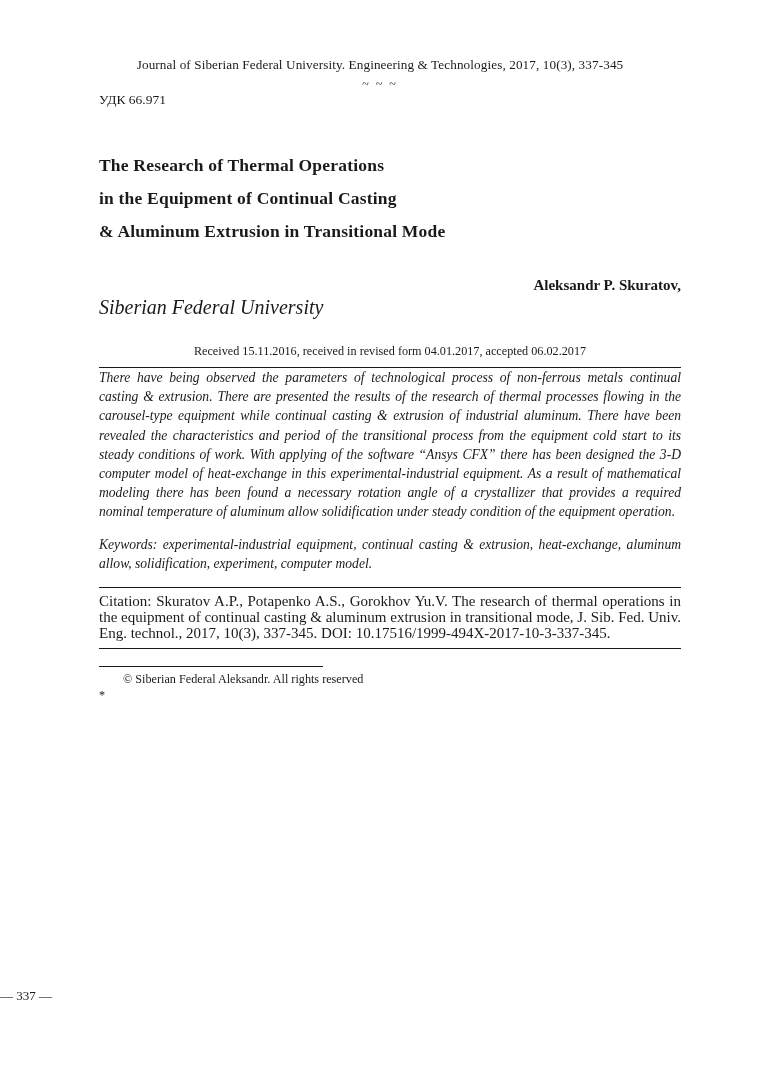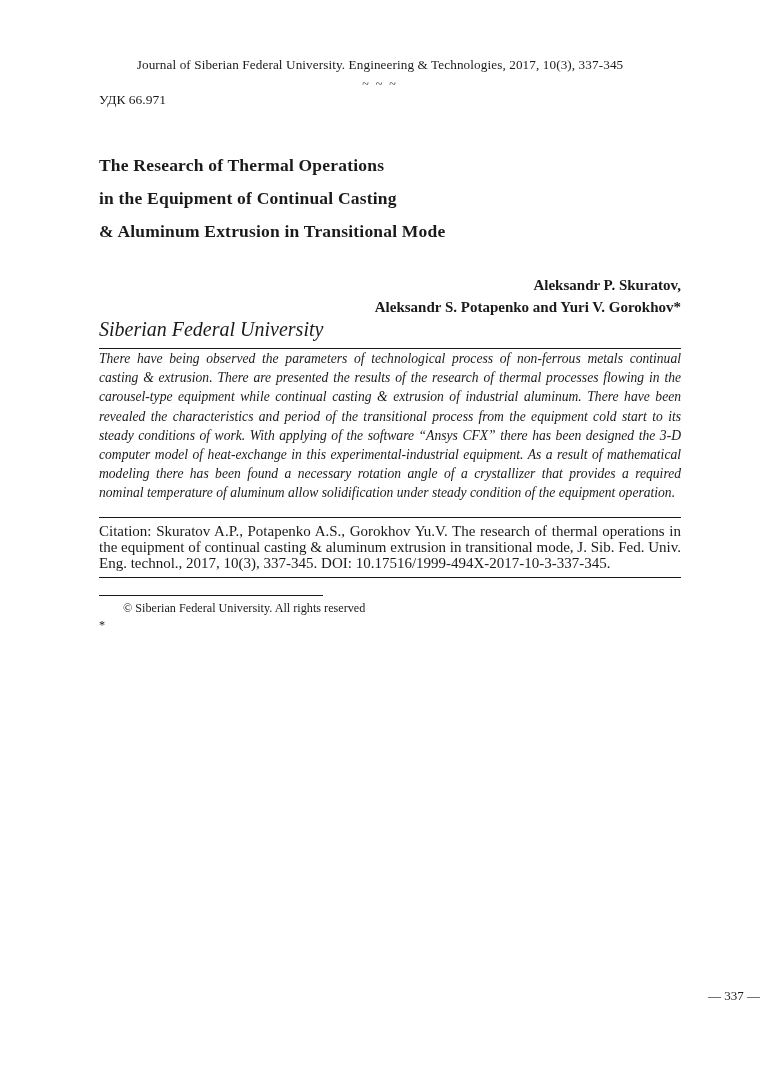--- a/index.html
+++ b/index.html
@@ -113,21 +113,21 @@
     flex: 0 0 24px;
   }
   .footnote-copyright {
     padding-left: 24px;
   }
   .page-number {
     position: absolute;
     left: 0;
     right: 0;
     bottom: 76px;
-    text-align: right;
+    text-align: left;
     font-size: 13px;
   }
 </style>
 </head>
 <body>
 
 <div class="page">
 
   <div class="journal-header">Journal of Siberian Federal University. Engineering &amp; Technologies, 2017, 10(3), 337-345</div>
 
@@ -138,43 +138,44 @@
     <div class="udk">УДК 66.971</div>
 
     <div class="title">
       <div>The Research of Thermal Operations</div>
       <div>in the Equipment of Continual Casting</div>
       <div>&amp; Aluminum Extrusion in Transitional Mode</div>
     </div>
 
     <div class="authors">
       <div>Aleksandr P. Skuratov,</div>
-      <div>Aleksandr S. Potapenko and Yuri V. Gorokhov*</div>
     </div>
 
     <div class="affiliation">
       <div>Siberian Federal University</div>
     </div>
 
+    <div class="received">Received 15.11.2016, received in revised form 04.01.2017, accepted 06.02.2017</div>
 
     <hr class="rule rule-top">
 
     <div class="abstract">There have being observed the parameters of technological process of non-ferrous metals continual casting &amp; extrusion. There are presented the results of the research of thermal processes flowing in the carousel-type equipment while continual casting &amp; extrusion of industrial aluminum. There have been revealed the characteristics and period of the transitional process from the equipment cold start to its steady conditions of work. With applying of the software “Ansys CFX” there has been designed the 3-D computer model of heat-exchange in this experimental-industrial equipment. As a result of mathematical modeling there has been found a necessary rotation angle of a crystallizer that provides a required nominal temperature of aluminum allow solidification under steady condition of the equipment operation.</div>
 
+    <div class="keywords">Keywords: experimental-industrial equipment, continual casting &amp; extrusion, heat-exchange, aluminum allow, solidification, experiment, computer model.</div>
 
     <hr class="rule rule-mid">
 
     <div class="citation">Citation: Skuratov A.P., Potapenko A.S., Gorokhov Yu.V. The research of thermal operations in the equipment of continual casting &amp; aluminum extrusion in transitional mode, J. Sib. Fed. Univ. Eng. technol., 2017, 10(3), 337-345. DOI: 10.17516/1999-494X-2017-10-3-337-345.</div>
 
     <hr class="rule rule-bottom">
 
     <hr class="footnote-sep">
 
     <div class="footnotes">
-      <div class="footnote-copyright">© Siberian Federal University. All rights reserved</div>
+      <div class="footnote-copyright">© Siberian Federal Aleksandr. All rights reserved</div>
       <div class="footnote-line">
         <span class="footnote-marker">*</span>
       </div>
     </div>
 
   </div>
 
   <div class="page-number">— 337 —</div>
 
 </div>

